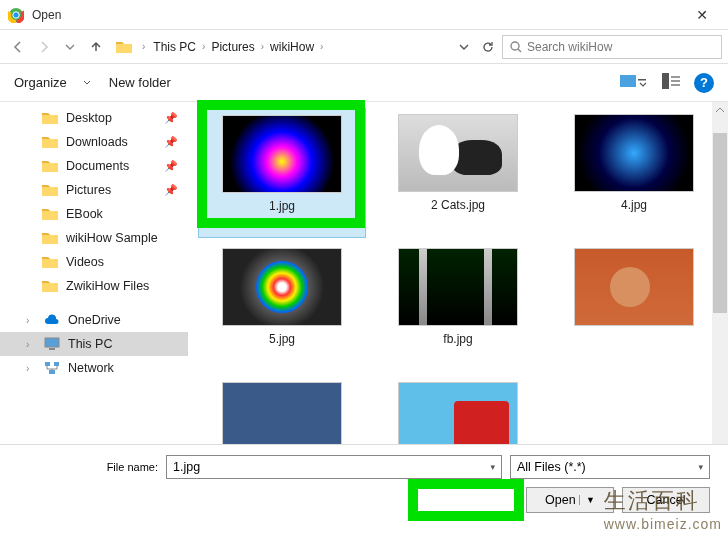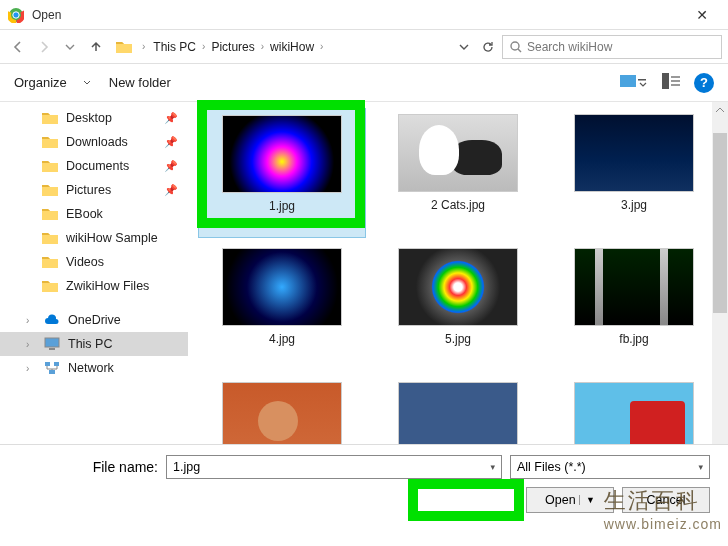--- a/index.html
+++ b/index.html
@@ -41,21 +41,21 @@
   .thumb { width:120px; height:78px; background:#333; border:1px solid #ccc; position:relative; overflow:hidden; }
   .file-label { font-size:12px; color:#222; margin-top:6px; text-align:center; }
   .green-frame { position:absolute; pointer-events:none; border:10px solid #00e000; }
   .gf1 { left:197px; top:100px; width:168px; height:128px; }
 
   .scrollbar-v { position:absolute; right:0; top:102px; width:16px; height:342px; background:#f0f0f0; display:flex; flex-direction:column; align-items:center; }
   .scroll-thumb { width:14px; height:180px; background:#c8c8c8; margin-top:18px; }
 
   .bottombar { border-top:1px solid #ddd; padding: 10px 18px 8px 18px; }
   .filename-row { display:flex; align-items:center; gap:8px; margin-bottom:8px; }
-  .fn-label { font-size:14px; width:140px; text-align:right; }
+  .fn-label { font-size:11px; width:140px; text-align:right; }
   .fn-input { flex:1; height:24px; border:1px solid #888; padding:0 6px; font-size:12.5px; display:flex; align-items:center; justify-content:space-between; }
   .dd-arrow { font-size:9px; color:#555; }
   .filter-dd { width:200px; height:24px; border:1px solid #888; padding:0 6px; font-size:12.5px; display:flex; align-items:center; justify-content:space-between; }
   .btn-row { display:flex; justify-content:flex-end; gap:8px; position:relative; }
   .dlg-btn { width:88px; height:26px; border:1px solid #999; background:#efefef; font-size:12.5px; display:flex; align-items:center; justify-content:center; }
   .green-frame2 { position:absolute; border:10px solid #00e000; right:186px; top:-8px; width:116px; height:42px; pointer-events:none; }
 
   .watermark { position:absolute; right:6px; bottom:14px; display:flex; flex-direction:column; pointer-events:none; opacity:0.85; }
   .wm-top { font-size:22px; color:#5a4a2a; font-weight:500; letter-spacing:2px; }
   .wm-bot { font-size:14px; color:#7a6a4a; letter-spacing:1px; }
@@ -292,24 +292,20 @@
   <div class="file-grid" id="file-grid">
       <div class="file-item selected">
         <div class="thumb t1"></div>
         <div class="file-label">1.jpg</div>
       </div>
       <div class="file-item">
         <div class="thumb t2"></div>
         <div class="file-label">2 Cats.jpg</div>
       </div>
       <div class="file-item">
-        <div class="thumb t3"></div>
-        <div class="file-label">3.jpg</div>
-      </div>
-      <div class="file-item">
         <div class="thumb t4"></div>
         <div class="file-label">4.jpg</div>
       </div>
       <div class="file-item">
         <div class="thumb t5"></div>
         <div class="file-label">5.jpg</div>
       </div>
       <div class="file-item">
         <div class="thumb t6"></div>
         <div class="file-label">fb.jpg</div>

